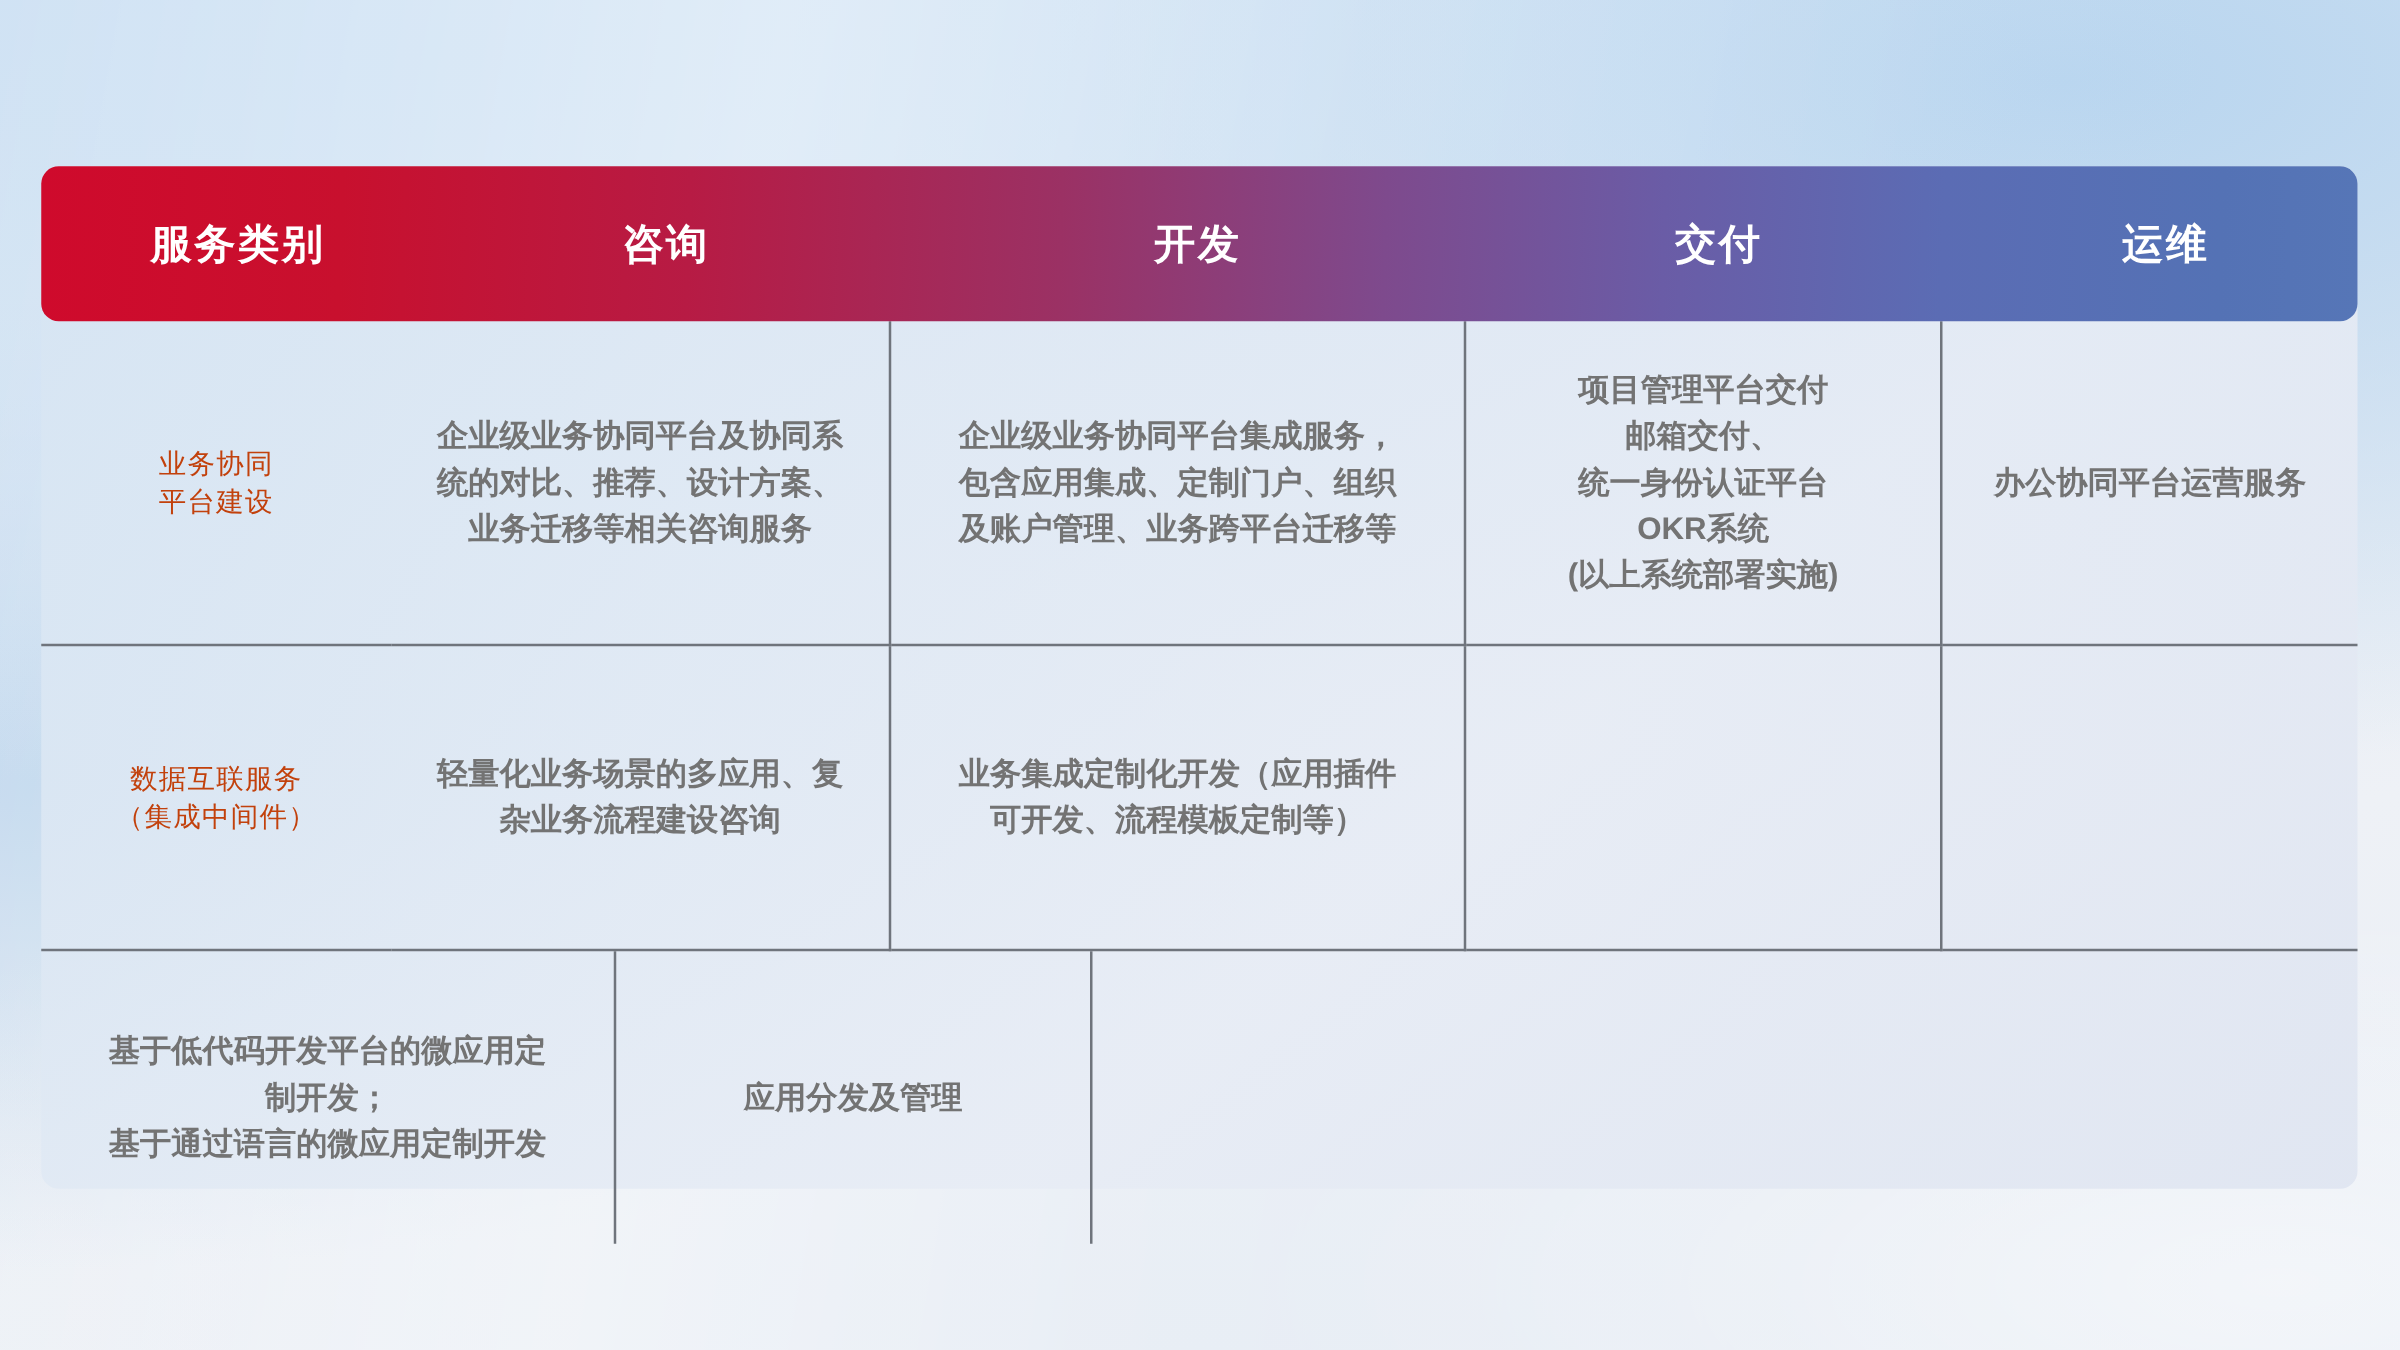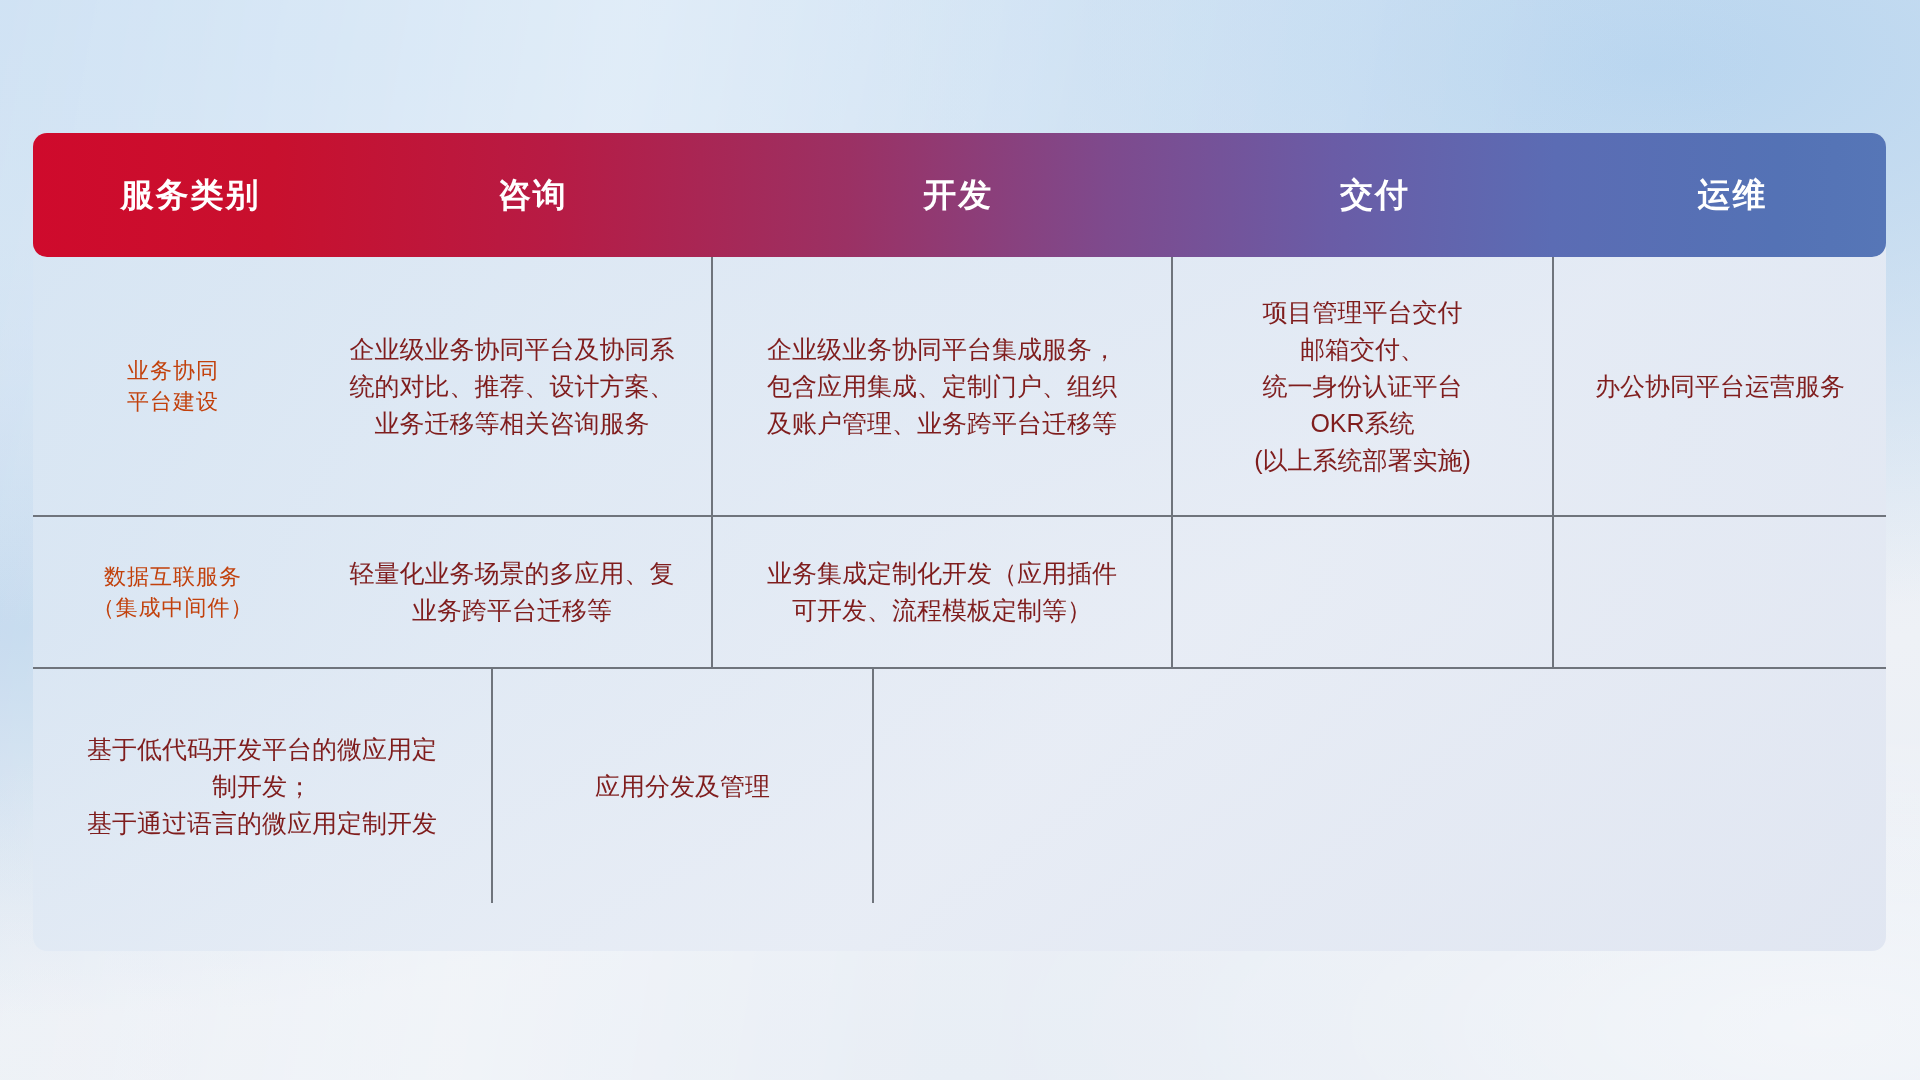--- a/index.html
+++ b/index.html
@@ -105,34 +105,35 @@
     top: 124px;
     width: 1853px;
     height: 694px;
     z-index: 2;
   }
   .grid-row {
     display: flex;
     box-sizing: border-box;
   }
   .row-0 { height: 260px; }
-  .row-1 { height: 152px; justify-content: center; }
+  .row-1 { height: 244px; justify-content: center; }
   .row-2 { height: 234px; }
 
   .cell {
     box-sizing: border-box;
     display: flex;
     align-items: center;
     justify-content: center;
     padding: 6px 14px;
     text-align: center;
     font-size: 25px;
     line-height: 1.48;
-    color: #7f1d1d;
+    color: #737373;
     white-space: pre-line;
+    font-weight: bold;
   }
   .cell.label {
     color: #c2410c;
     font-weight: normal;
     font-size: 22px;
     line-height: 1.42;
     letter-spacing: 1px;
   }
 
   
@@ -173,21 +174,21 @@
 统一身份认证平台
 OKR系统
 (以上系统部署实施)</div>
       <div class="cell col-4 h-sep">办公协同平台运营服务</div>
     </div>
 
     <div class="grid-row row-1">
       <div class="cell label col-0 h-sep">数据互联服务
 （集成中间件）</div>
       <div class="cell col-1 v-sep h-sep">轻量化业务场景的多应用、复
-业务跨平台迁移等</div>
+杂业务流程建设咨询</div>
       <div class="cell col-2 v-sep h-sep">业务集成定制化开发（应用插件
 可开发、流程模板定制等）</div>
       <div class="cell col-3 v-sep h-sep"></div>
       <div class="cell col-4 h-sep"></div>
     </div>
 
     <div class="grid-row row-2">
       <div class="cell col-2 v-sep">基于低代码开发平台的微应用定
 制开发；
 基于通过语言的微应用定制开发</div>

